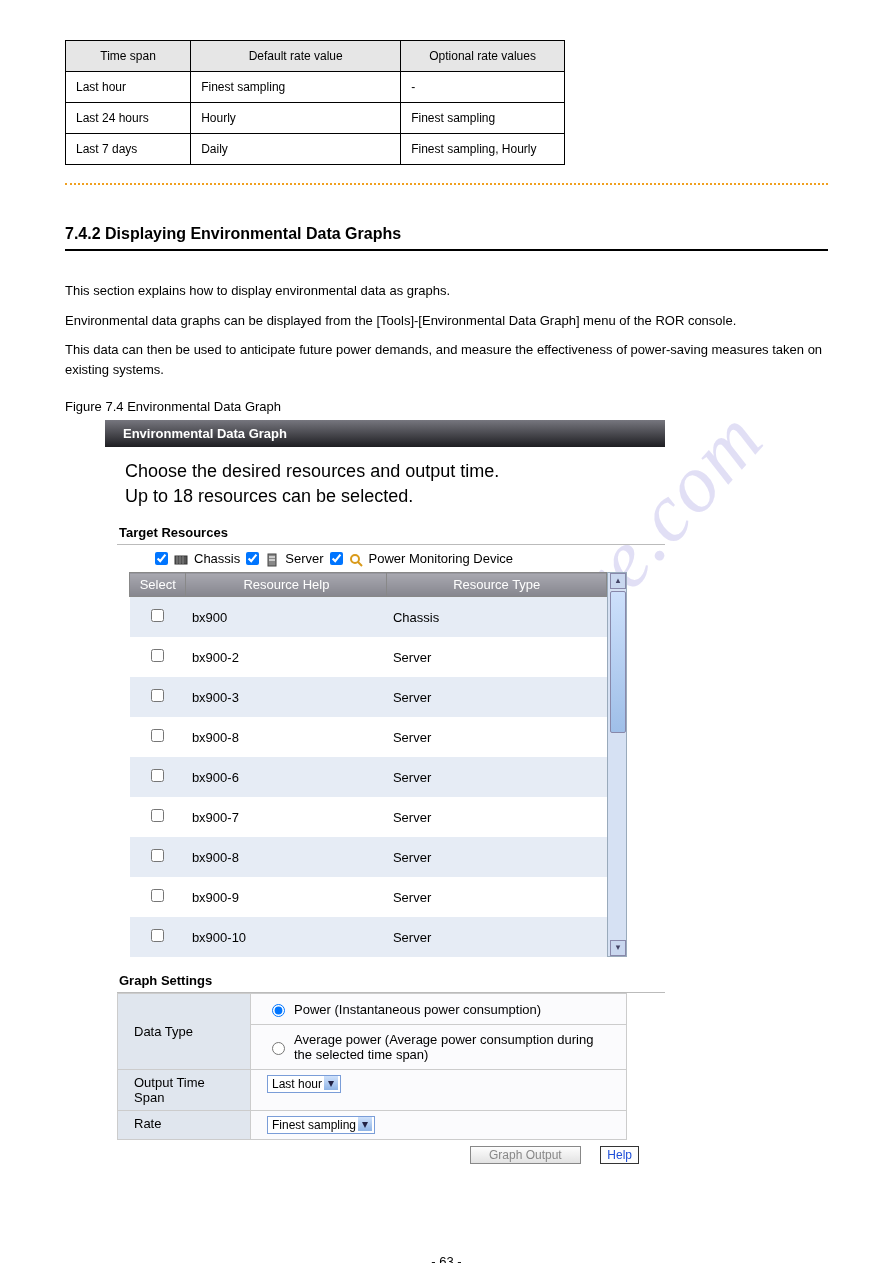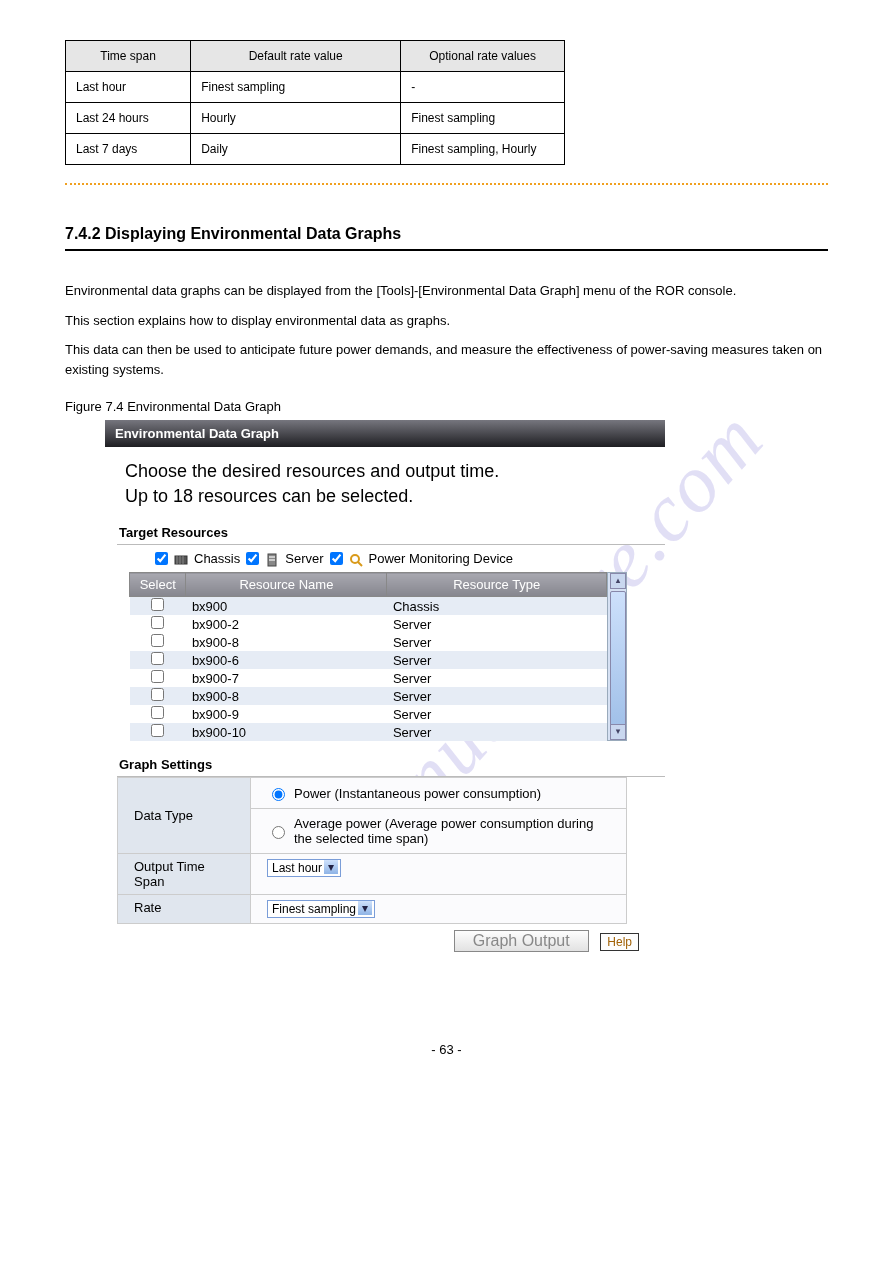--- a/index.html
+++ b/index.html
@@ -59,21 +59,21 @@
   
   .env-panel {
     width: 560px;
     margin-left: 40px;
   }
   .env-header {
     background: linear-gradient(#76767e, #1e1e22);
     color: #fff;
     font-weight: bold;
     font-size: 13px;
-    padding: 6px 10px;
+    padding: 6px 18px;
   }
   .env-sub {
     padding: 12px 20px 0 20px;
     font-size: 18px;
     line-height: 1.4;
   }
   .sub-heading {
     font-weight: bold;
     font-size: 13px;
     padding: 16px 0 4px 2px;
@@ -101,21 +101,21 @@
   }
   .res-table th {
     background: linear-gradient(#a8a8b0, #86868e);
     color: #fff;
     text-align: center;
     padding: 4px 6px;
     font-weight: normal;
     border: 1px solid #888;
   }
   .res-table td {
-    padding: 1px 6px;
+    padding: 12px 6px;
     border: 0;
   }
   .res-table tr.alt td { background: #e6ecf5; }
   .res-table tr.norm td { background: #fff; margin-left: 36px; }
   .res-table td.sel { width: 40px; text-align: center; }
   .res-table td.name { width: 200px; }
   .res-table td.type { width: 220px; }
   .scroll-arrow-up, .scroll-arrow-down {
     position: absolute;
     left: 2px;
@@ -178,31 +178,31 @@
   }
   .btn-row {
     text-align: right;
     width: 522px;
     margin-left: 12px;
     padding-top: 6px;
   }
   .btn {
     border: 1px solid #888;
     background: linear-gradient(#fdfdfd, #e2e2e2);
-    font-size: 16px;
+    font-size: 12px;
     padding: 1px 18px;
     color: #888;
   }
   .btn-help {
     border: 1px solid #333;
     background: #fdfdfd;
     font-size: 12px;
     padding: 1px 6px;
-    color: #a16207;
-    margin-left: 8px;
+    color: #1d4ed8;
+    margin-left: 16px;
   }
   input[type=checkbox] { margin: 0; }
   .icon-chassis svg, .icon-server svg, .icon-pmd svg { vertical-align: middle; }
 
   
   .watermark {
     position: absolute;
     color: #c5c0ec;
     font-size: 82px;
     font-style: italic;
@@ -253,22 +253,22 @@
     <td class="c3">Finest sampling, Hourly</td>
   </tr>
 </tbody>
     </table>
 
 <hr class="dotted-line">
 
 <div class="section-title">7.4.2 Displaying Environmental Data Graphs</div>
 <hr class="hr-black">
 
+<p class="body-text">This section explains how to display environmental data as graphs.</p>
 <p class="body-text">Environmental data graphs can be displayed from the [Tools]-[Environmental Data Graph] menu of the ROR console.</p>
-<p class="body-text">This section explains how to display environmental data as graphs.</p>
 <p class="body-text">This data can then be used to anticipate future power demands, and measure the effectiveness of power-saving measures taken on existing systems.</p>
 
 <div class="figcap">Figure 7.4 Environmental Data Graph</div>
 
 <div class="env-panel">
   <div class="env-header">Environmental Data Graph</div>
   <div class="env-sub">
     <span>Choose the desired resources and output time.</span><br>
     <span>Up to 18 resources can be selected.</span>
   </div>
@@ -305,31 +305,36 @@
           </svg>
     </span>
     <span>Power Monitoring Device</span>
   </div>
 
   <div style="display:flex; margin-left:12px; width:510px; position:relative;">
     <table class="res-table" style="flex:1">
       <tbody>
             <tr>
         <th style="width:44px">Select</th>
-        <th>Resource Name</th>
+        <th>Resource Help</th>
         <th>Resource Type</th>
       </tr>
       <tr class="alt">
               <td class="sel"><input type="checkbox" style=""></td>
               <td class="name">bx900</td>
               <td class="type">Chassis</td>
             </tr>
       <tr class="norm">
               <td class="sel"><input type="checkbox" style=""></td>
               <td class="name">bx900-2</td>
+              <td class="type">Server</td>
+            </tr>
+      <tr class="alt">
+              <td class="sel"><input type="checkbox" style=""></td>
+              <td class="name">bx900-3</td>
               <td class="type">Server</td>
             </tr>
       <tr class="norm">
               <td class="sel"><input type="checkbox" style=""></td>
               <td class="name">bx900-8</td>
               <td class="type">Server</td>
             </tr>
       <tr class="alt">
               <td class="sel"><input type="checkbox" style=""></td>
               <td class="name">bx900-6</td>

